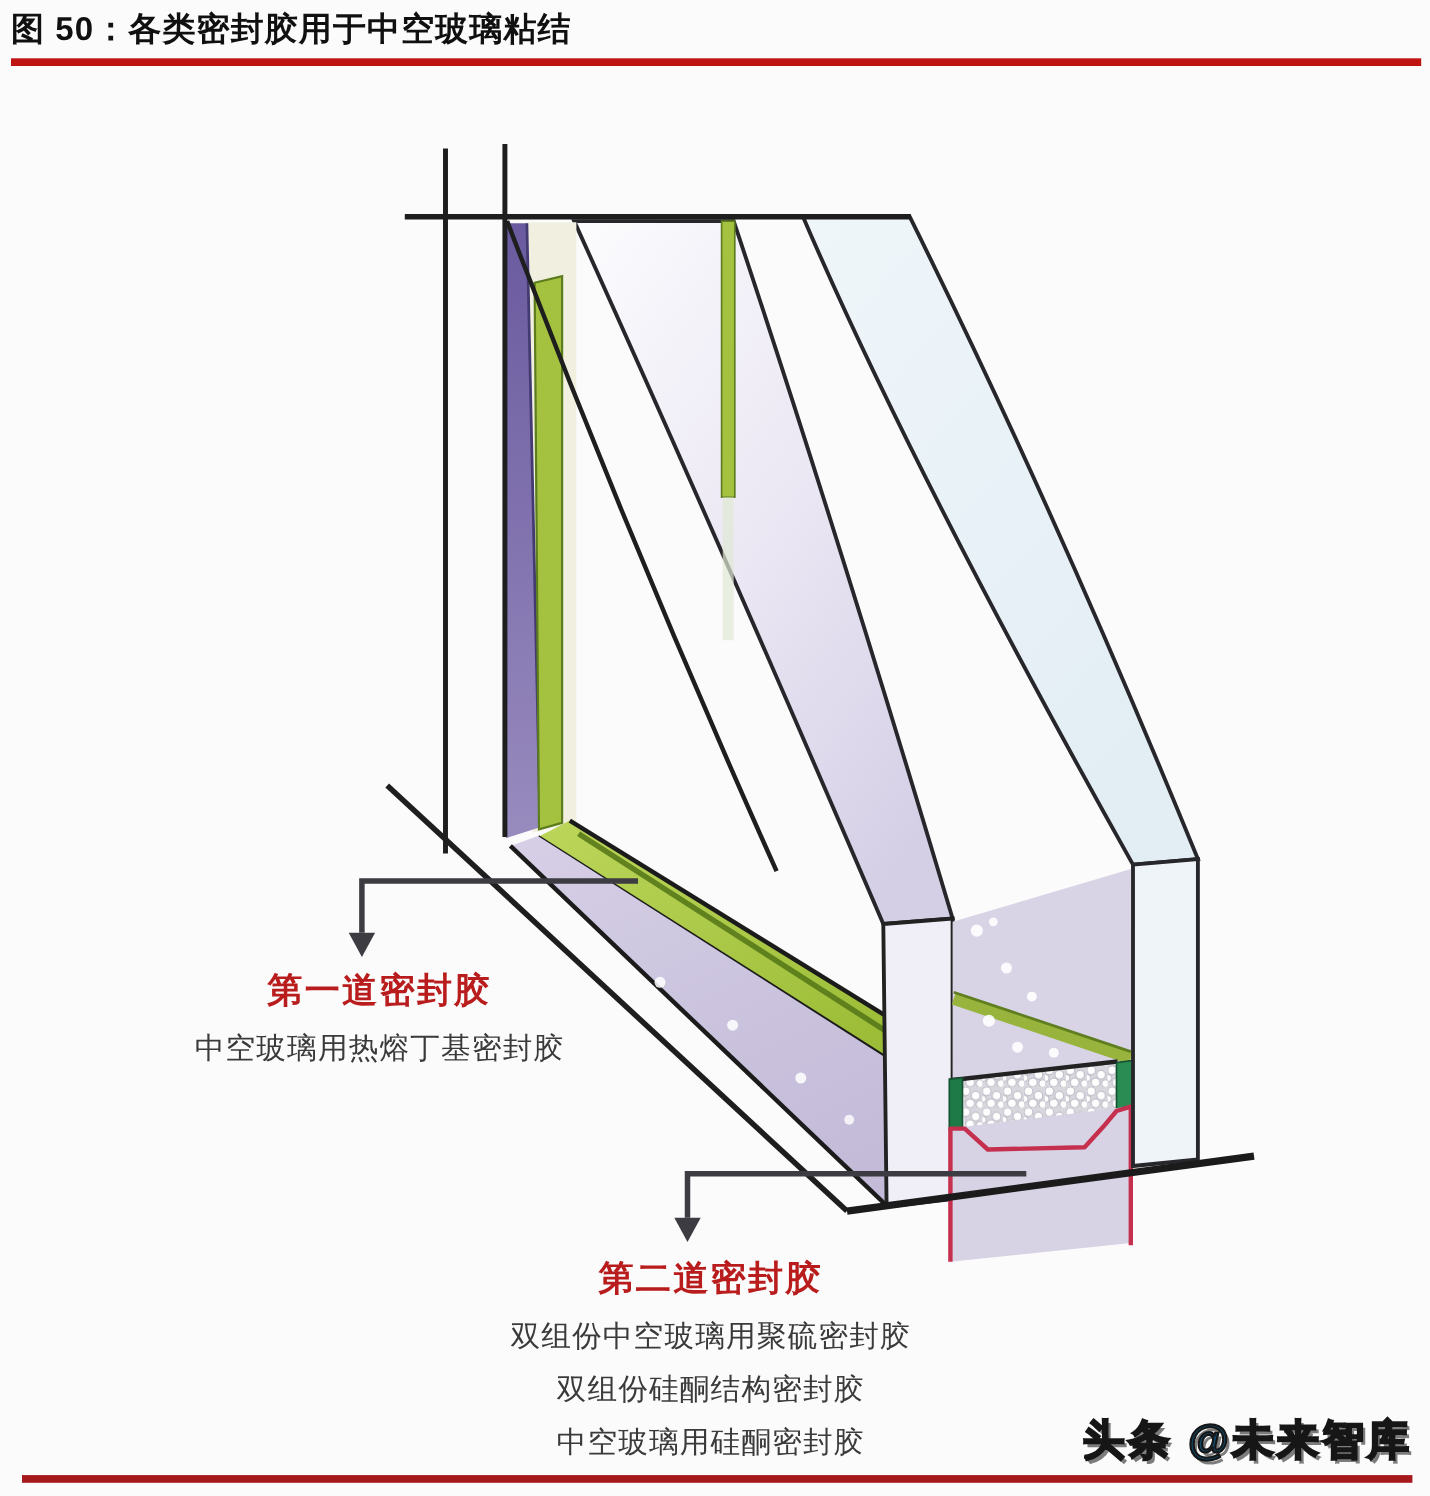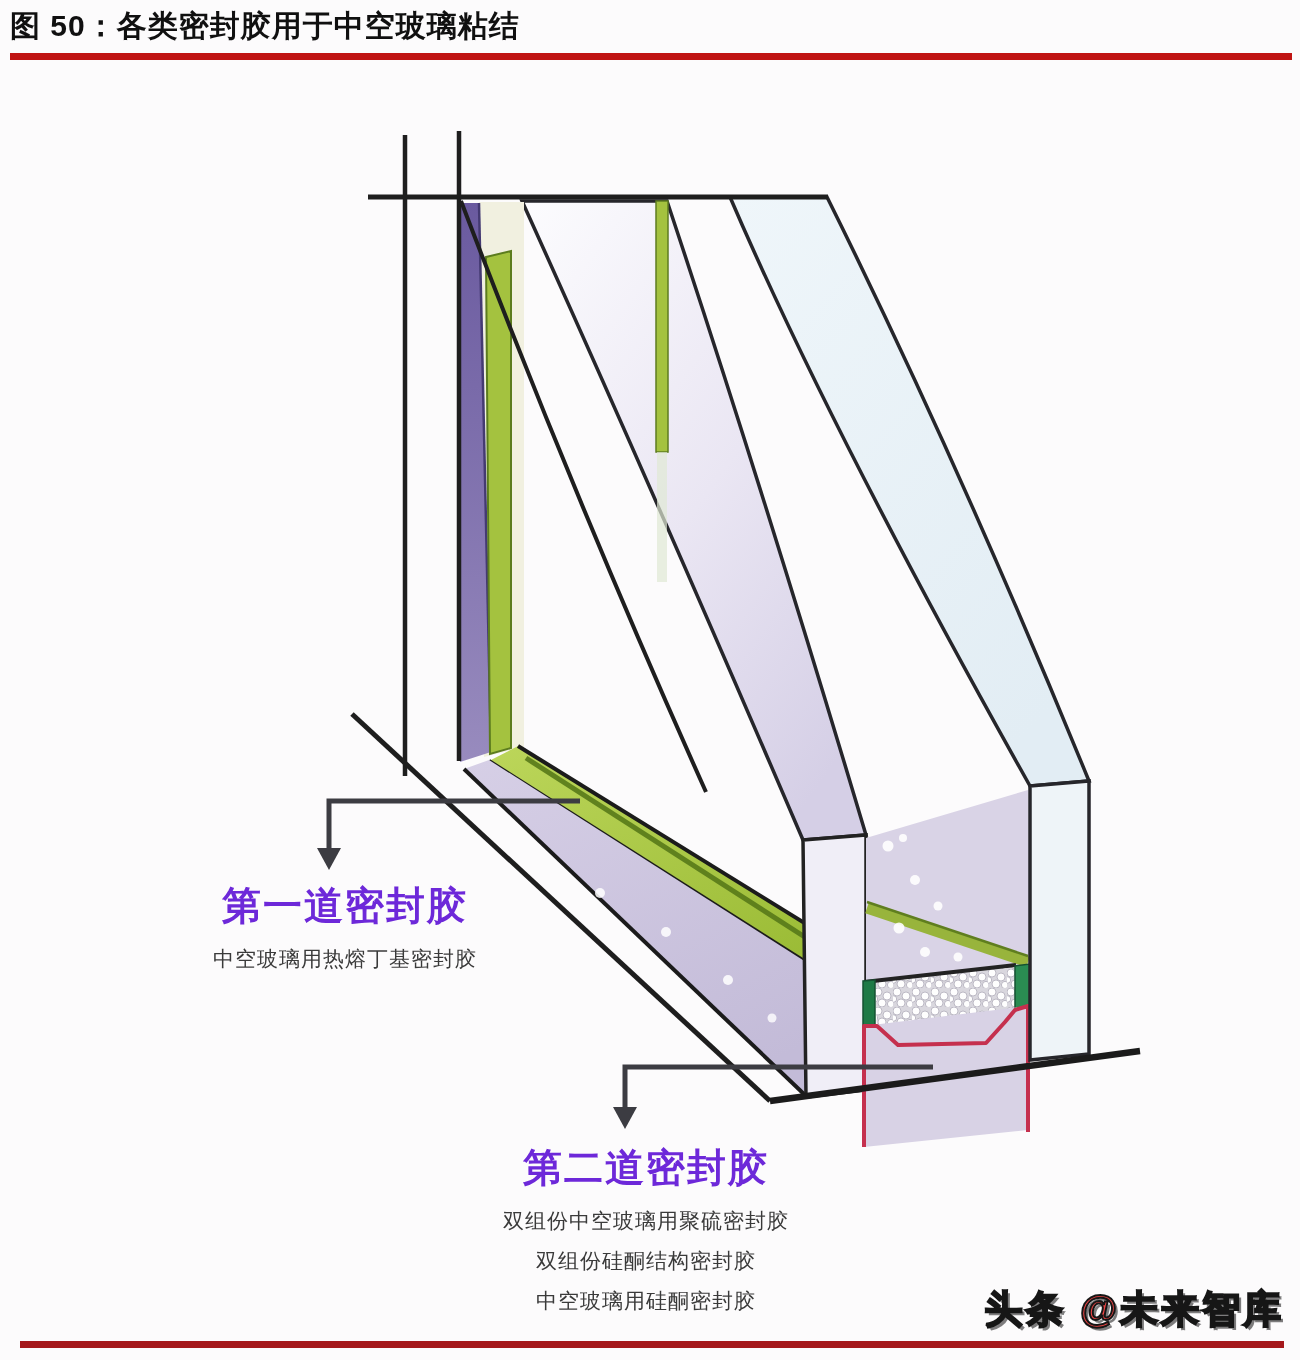--- a/index.html
+++ b/index.html
@@ -17,25 +17,25 @@
   }
   .title-rule{
     position:absolute;left:10px;top:53px;width:1282px;height:7px;
   }
   .bottom-rule{
     position:absolute;left:20px;top:1341px;width:1264px;height:7px;
   }
   .callout{position:absolute;text-align:center;color:#2a2a2a;}
   .callout-1{left:115px;top:879px;width:460px;}
   .callout-2{left:406px;top:1141px;width:480px;}
-  .co-title{font-size:39px;font-weight:700;color:#6d28d9;letter-spacing:2px;}
-  .co-line{font-size:21px;color:#3a3a3a;margin-top:12px;letter-spacing:1px;}
+  .co-title{font-size:32px;font-weight:700;color:#b91c1c;letter-spacing:2px;}
+  .co-line{font-size:27px;color:#3a3a3a;margin-top:12px;letter-spacing:1px;}
   .watermark{
     position:absolute;right:16px;top:1284px;
-    font-size:38px;font-weight:700;letter-spacing:3px;color:#ef4444;
+    font-size:38px;font-weight:700;letter-spacing:3px;color:#0c4a6e;
     -webkit-text-stroke:2px #161616;
     text-shadow:3px 3px 0 rgba(20,20,20,0.55);
     white-space:nowrap;
   }
 </style>
 </head>
 <body>
 
 <div class="stage">
 

